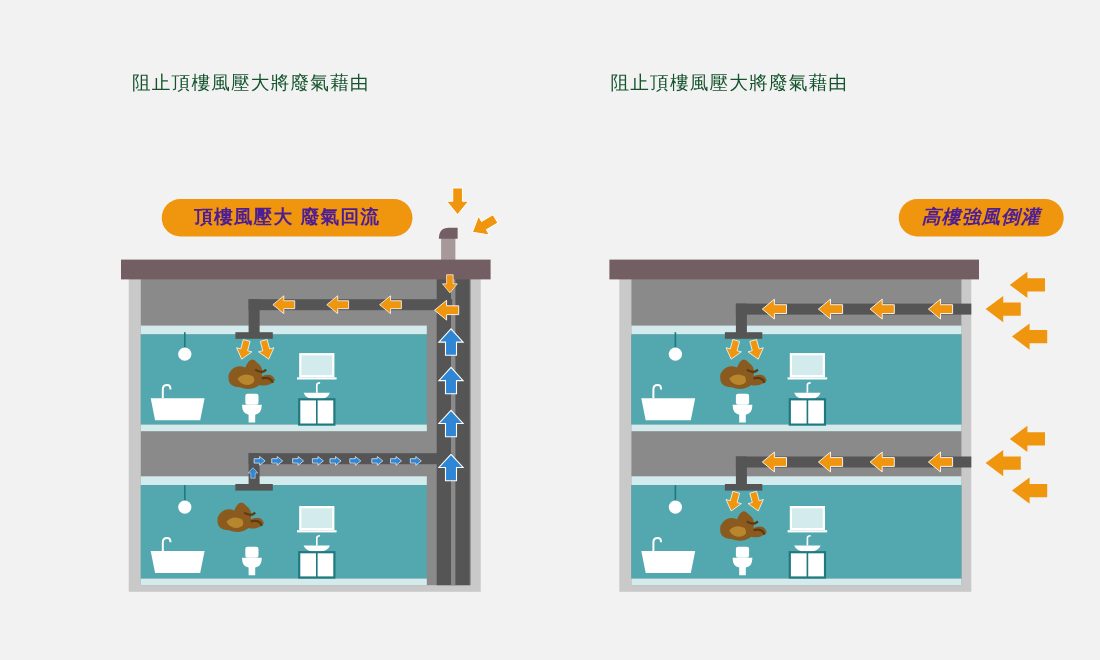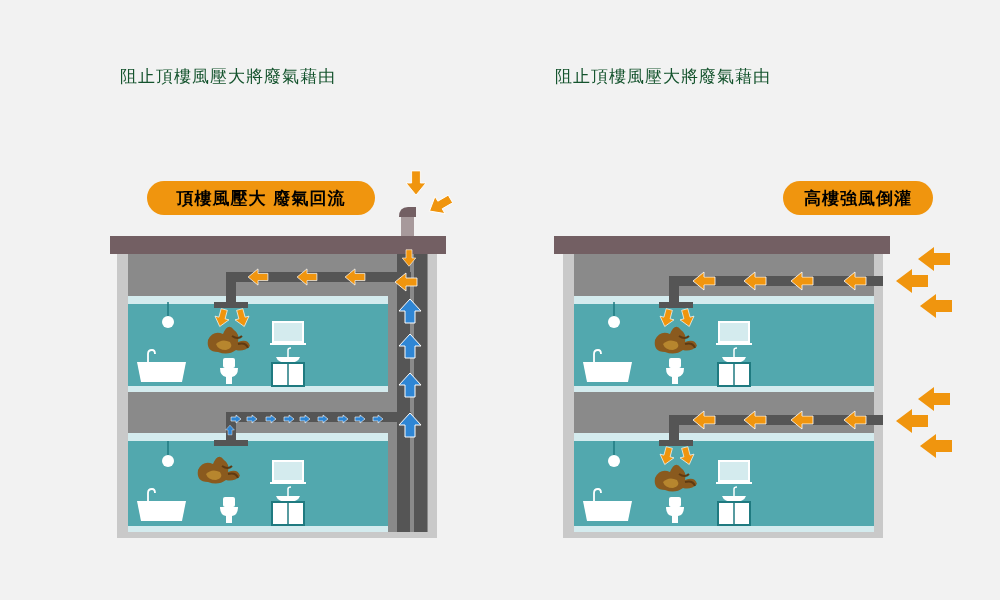--- a/index.html
+++ b/index.html
@@ -1,32 +1,32 @@
 <!DOCTYPE html>
 <html><head>
 <meta charset="utf-8">
 <style>
   html,body{margin:0;padding:0;}
   body{width:1000px;height:600px;background:#f2f2f2;position:relative;overflow:hidden;font-family:"DejaVu Sans","Liberation Sans",sans-serif;}
   .caption{position:absolute;text-align:left;color:#14532d;font-size:17px;line-height:36px;letter-spacing:1px;}
-  .badge{position:absolute;background:#f0950e;color:#000000;font-size:17px;font-weight:bold;border-radius:20px;height:34px;line-height:34px;text-align:center;letter-spacing:1px;}
+  .badge{position:absolute;background:#f0950e;color:#4c1d95;font-size:17px;font-weight:bold;border-radius:20px;height:34px;line-height:34px;text-align:center;letter-spacing:1px;}
   svg{position:absolute;left:0;top:0;}
 </style>
 </head>
 <body>
 
 <div class="caption" style="left:120px;top:58px;width:320px;">
   <div>阻止頂樓風壓大將廢氣藉由</div>
 </div>
 <div class="caption" style="left:555px;top:58px;width:340px;">
   <div>阻止頂樓風壓大將廢氣藉由</div>
 </div>
 
 <div class="badge" style="left:147px;top:181px;width:228px;">頂樓風壓大 廢氣回流</div>
-<div class="badge" style="left:783px;top:181px;width:150px;">高樓強風倒灌</div>
+<div class="badge" style="left:817px;top:181px;width:150px;font-style:italic;">高樓強風倒灌</div>
 
 <svg width="1000" height="600" viewBox="0 0 1000 600">
   <defs>
 
     <g id="oL">
       <polygon points="-11,0 0,-9 0,-4 11,-4 11,4 0,4 0,9" fill="#f0950e" stroke="#fff" stroke-width="0.8"></polygon>
     </g>
     <g id="oD">
       <polygon points="0,11 -9,0 -4,0 -4,-11 4,-11 4,0 9,0" fill="#f0950e" stroke="#fff" stroke-width="0.8"></polygon>
     </g>

